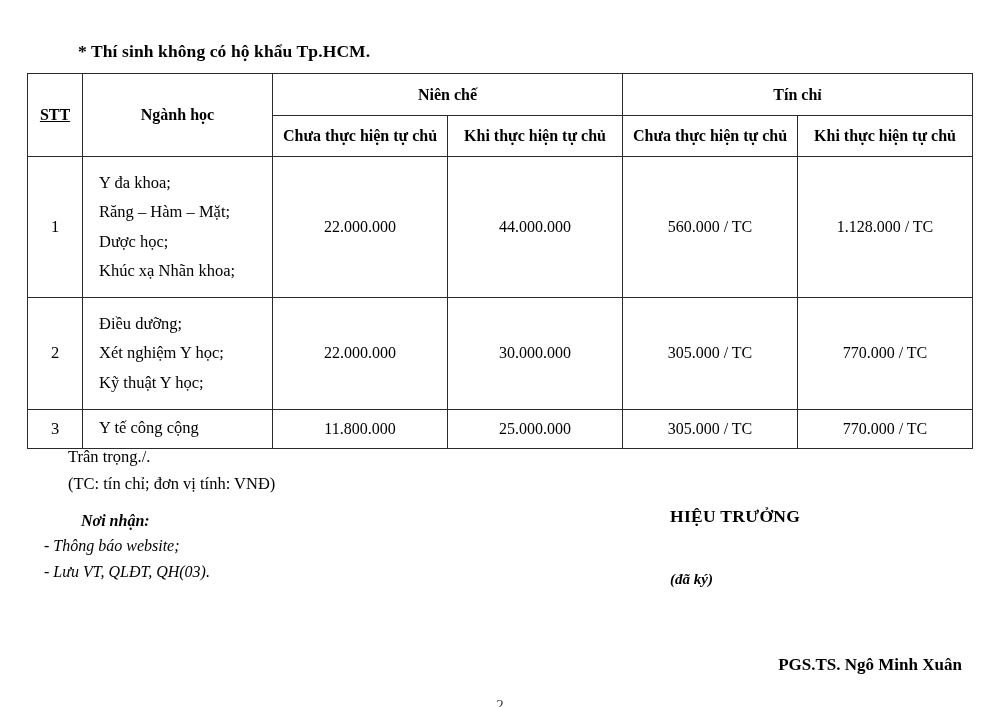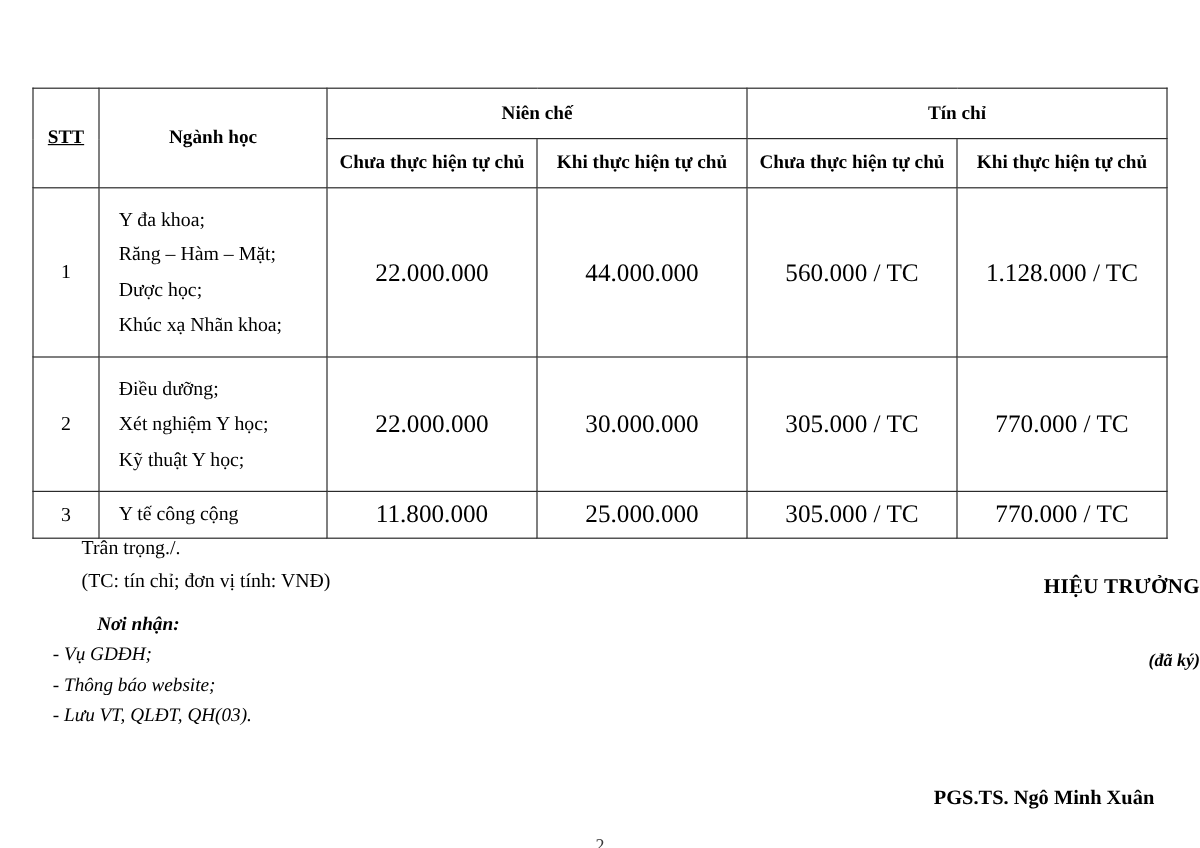--- a/index.html
+++ b/index.html
@@ -86,21 +86,21 @@
     padding: 6.5px 0;
     font-size: 16.5px;
     white-space: nowrap;
   }
   td.stt-cell {
     text-align: center;
     font-size: 16.5px;
   }
   td.val-cell {
     text-align: center;
-    font-size: 21px;
+    font-size: 16px;
     white-space: nowrap;
   }
   tr.row-single td {
     height: 38px;
   }
   tr.row-single td.major-cell {
     padding-top: 0;
     padding-bottom: 0;
   }
   tr.row-single td.major-cell .mj {
@@ -132,23 +132,23 @@
     font-weight: bold;
     margin-left: 37px;
   }
   .recipients div {
     white-space: nowrap;
   }
 
   .signature {
     position: absolute;
     left: 600px;
-    top: 478px;
+    top: 506px;
     width: 400px;
-    text-align: right;
+    text-align: left;
   }
   .sig-title {
     font-size: 17.5px;
     font-weight: bold;
     letter-spacing: 0.3px;
     margin-left: 70px;
   }
   .sig-signed {
     margin-top: 44px;
     margin-left: 70px;
@@ -179,20 +179,21 @@
     height: 9px;
     overflow: hidden;
     line-height: 1;
   }
 </style>
 </head>
 <body>
 
 <div class="page">
 
+  <div class="note-line">* Thí sinh không có hộ khẩu Tp.HCM.</div>
 
   <table class="fee-table">
     <thead>
       <tr>
         <th class="th-stt" rowspan="2">STT</th>
         <th class="th-major" rowspan="2">Ngành học</th>
         <th class="th-group" colspan="2">Niên chế</th>
         <th class="th-group" colspan="2">Tín chỉ</th>
       </tr>
       <tr>
@@ -245,21 +246,20 @@
     </tbody>
   </table>
 
   <div class="below-notes">
     <div>Trân trọng./.</div>
     <div>(TC: tín chỉ; đơn vị tính: VNĐ)</div>
   </div>
 
   <div class="recipients">
     <div class="rc-title">Nơi nhận:</div>
-    <div>- Vụ GDĐH;</div>
     <div>- Thông báo website;</div>
     <div>- Lưu VT, QLĐT, QH(03).</div>
   </div>
 
   <div class="signature">
     <div class="sig-title">HIỆU TRƯỞNG</div>
     <div class="sig-signed">(đã ký)</div>
   </div>
 
   <div class="sig-name">PGS.TS. Ngô Minh Xuân</div>

